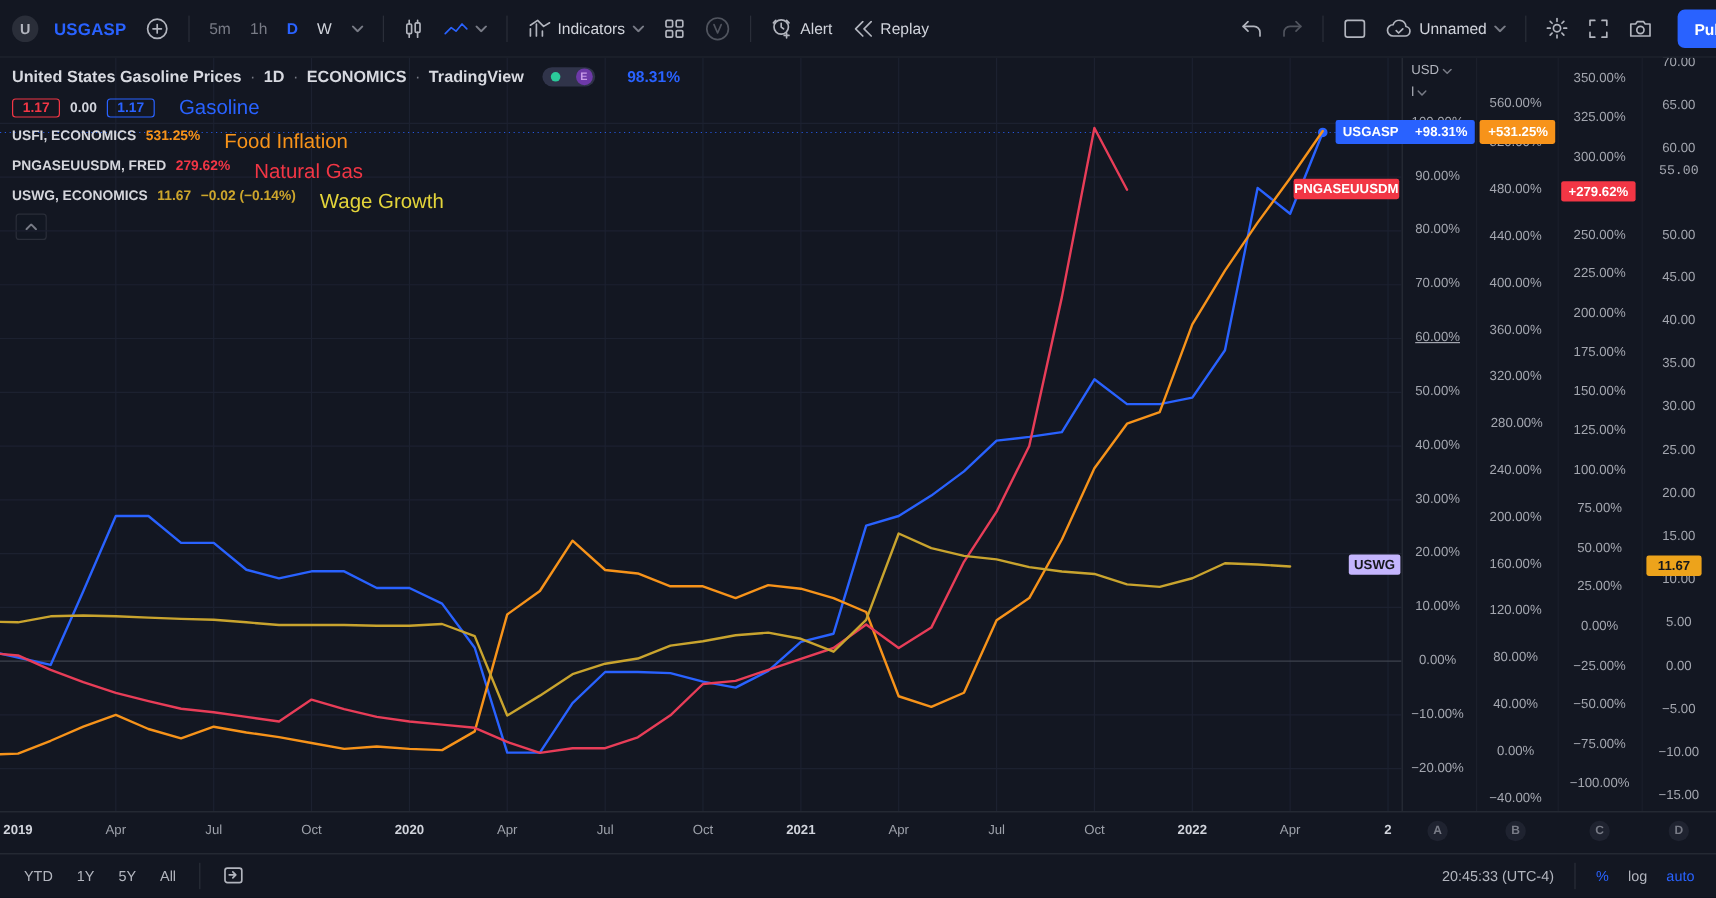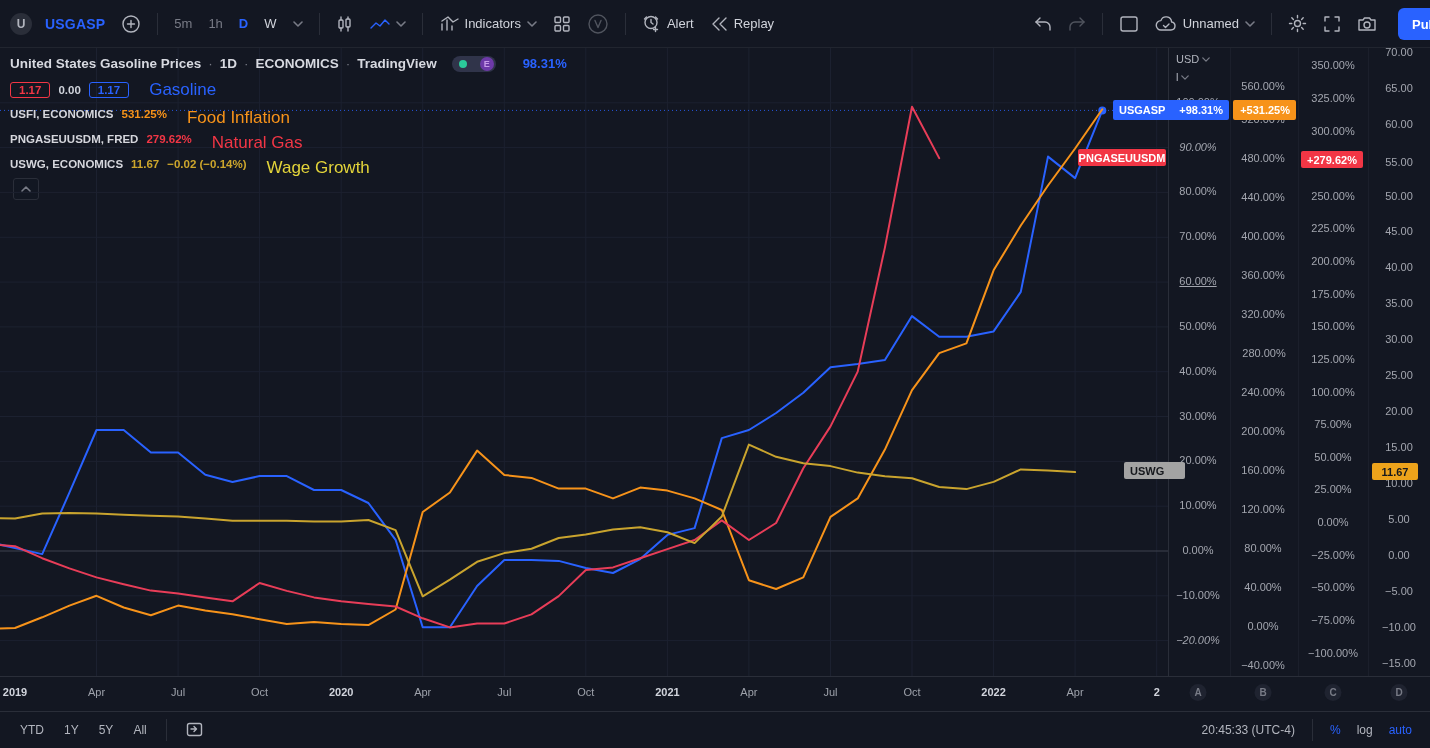--- a/index.html
+++ b/index.html
@@ -306,32 +306,32 @@
         <path d="M1 5l4-4 4 4"></path>
       </svg>
   </div>
 
   <div id="scale-border"></div>
   <div class="col-sep" style="left:1230px;"></div>
   <div class="col-sep" style="left:1298px;"></div>
   <div class="col-sep" style="left:1368px;"></div>
   <div id="scales">
       <span class="tick" style="left: 1198px; top: 47.79px;">100.00%</span>
-      <span class="tick" style="left: 1198px; top: 92.611px; font-style: italic;">90.00%</span>
+      <span class="tick" style="left: 1198px; top: 92.611px;">90.00%</span>
       <span class="tick" style="left: 1198px; top: 137.432px;">80.00%</span>
       <span class="tick" style="left: 1198px; top: 182.253px;">70.00%</span>
       <span class="tick" style="left: 1198px; top: 227.074px; text-decoration: underline;">60.00%</span>
       <span class="tick" style="left: 1198px; top: 271.895px;">50.00%</span>
       <span class="tick" style="left: 1198px; top: 316.716px;">40.00%</span>
       <span class="tick" style="left: 1198px; top: 361.537px;">30.00%</span>
       <span class="tick" style="left: 1198px; top: 406.358px;">20.00%</span>
       <span class="tick" style="left: 1198px; top: 451.179px;">10.00%</span>
       <span class="tick" style="left: 1198px; top: 496px;">0.00%</span>
       <span class="tick" style="left: 1198px; top: 540.821px;">−10.00%</span>
-      <span class="tick" style="left: 1198px; top: 585.642px; font-style: italic;">−20.00%</span>
+      <span class="tick" style="left: 1198px; top: 585.642px;">−20.00%</span>
       <span class="tick" style="left: 1263px; top: 32px;">560.00%</span>
       <span class="tick" style="left: 1263px; top: 65.208px;">520.00%</span>
       <span class="tick" style="left: 1263px; top: 104.192px;">480.00%</span>
       <span class="tick" style="left: 1263px; top: 143.176px;">440.00%</span>
       <span class="tick" style="left: 1263px; top: 182.16px;">400.00%</span>
       <span class="tick" style="left: 1263px; top: 221.144px;">360.00%</span>
       <span class="tick" style="left: 1263px; top: 260.128px;">320.00%</span>
       <span class="tick" style="left: 1264px; top: 299.112px;">280.00%</span>
       <span class="tick" style="left: 1263px; top: 338.096px;">240.00%</span>
       <span class="tick" style="left: 1263px; top: 377.08px;">200.00%</span>
@@ -356,21 +356,21 @@
       <span class="tick" style="left: 1333px; top: 402.75px;">50.00%</span>
       <span class="tick" style="left: 1333px; top: 435.375px;">25.00%</span>
       <span class="tick" style="left: 1333px; top: 468px;">0.00%</span>
       <span class="tick" style="left: 1333px; top: 500.625px;">−25.00%</span>
       <span class="tick" style="left: 1333px; top: 533.25px;">−50.00%</span>
       <span class="tick" style="left: 1333px; top: 565.875px;">−75.00%</span>
       <span class="tick" style="left: 1333px; top: 598.5px;">−100.00%</span>
       <span class="tick" style="left: 1399px; top: -2.3px;">70.00</span>
       <span class="tick" style="left: 1399px; top: 33.65px;">65.00</span>
       <span class="tick" style="left: 1399px; top: 69.6px;">60.00</span>
-      <span class="tick" style="left: 1399px; top: 108px;">55.00</span>
+      <span class="tick" style="left: 1399px; top: 89px; font-family: Liberation Mono, monospace;">55.00</span>
       <span class="tick" style="left: 1399px; top: 141.5px;">50.00</span>
       <span class="tick" style="left: 1399px; top: 177.45px;">45.00</span>
       <span class="tick" style="left: 1399px; top: 213.4px;">40.00</span>
       <span class="tick" style="left: 1399px; top: 249.35px;">35.00</span>
       <span class="tick" style="left: 1399px; top: 285.3px;">30.00</span>
       <span class="tick" style="left: 1399px; top: 321.25px;">25.00</span>
       <span class="tick" style="left: 1399px; top: 357.2px;">20.00</span>
       <span class="tick" style="left: 1399px; top: 393.15px;">15.00</span>
       <span class="tick" style="left: 1399px; top: 429.1px;">10.00</span>
       <span class="tick" style="left: 1399px; top: 465.05px;">5.00</span>
@@ -399,21 +399,21 @@
       </div>
       <div class="badge" style="left: 1233px; top: 100px; width: 63px; height: 20px; background: rgb(247, 147, 26); color: rgb(255, 255, 255); justify-content: flex-end;">
         <span>+531.25%</span>
       </div>
       <div class="badge" style="left: 1078px; top: 149px; width: 88px; height: 17px; background: rgb(242, 54, 69); color: rgb(255, 255, 255); justify-content: center;">
         <span>PNGASEUUSDM</span>
       </div>
       <div class="badge" style="left: 1301px; top: 151px; width: 62px; height: 17px; background: rgb(242, 54, 69); color: rgb(255, 255, 255); justify-content: center;">
         <span>+279.62%</span>
       </div>
-      <div class="badge" style="left: 1124px; top: 462px; width: 61px; height: 17px; background: #a3a3a3; color: rgb(22, 24, 29); ">
+      <div class="badge" style="left: 1124px; top: 462px; width: 43px; height: 17px; background: #c4b5fd; color: rgb(22, 24, 29); justify-content: center;">
         <span>USWG</span>
       </div>
       <div class="badge" style="left: 1372px; top: 463px; width: 46px; height: 17px; background: rgb(237, 163, 27); color: rgb(22, 24, 29); justify-content: center;">
         <span>11.67</span>
       </div>
     </div>
 
   <div id="time-axis">
       <span class="tlabel major" style="left: 15px;">2019</span>
       <span class="tlabel" style="left: 96.5px;">Apr</span>

